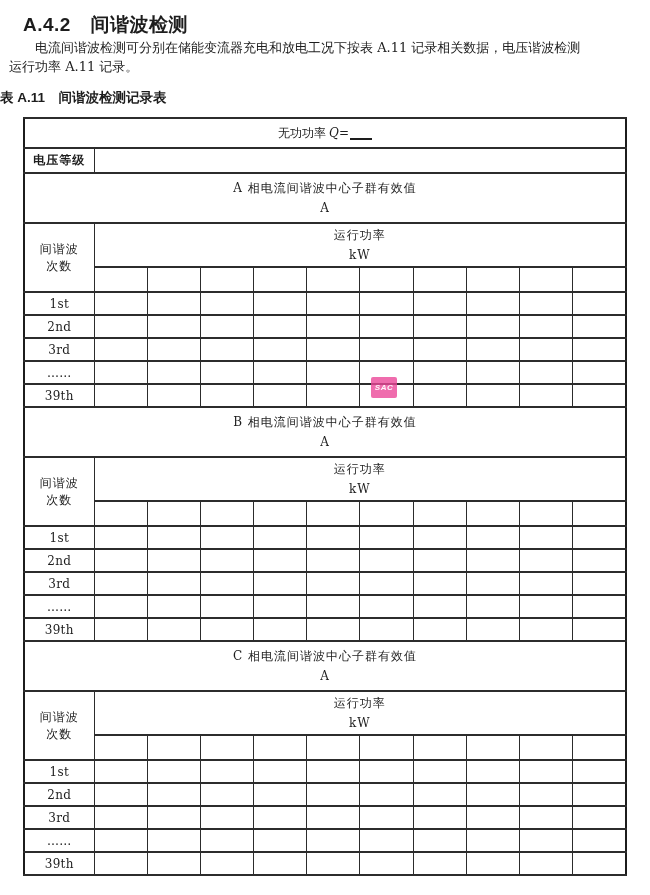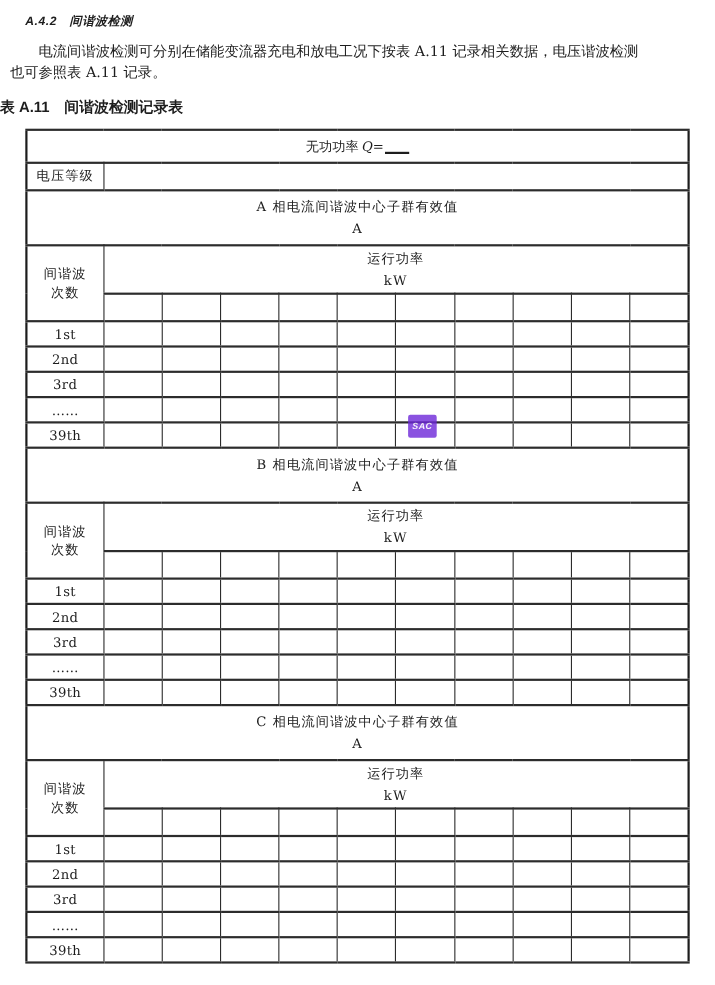--- a/index.html
+++ b/index.html
@@ -7,23 +7,22 @@
     width:650px;height:895px;
     background:#ffffff;
     color:#1d1d1d;
     font-family:"DejaVu Serif","Liberation Serif",serif;
     position:relative;
     overflow:hidden;
   }
   .heading{
     position:absolute;left:23px;top:12px;
     font-family:"Liberation Sans","DejaVu Sans",sans-serif;
-    font-weight:bold;font-size:11px;letter-spacing:.5px;
+    font-weight:bold;font-size:19px;letter-spacing:.5px;
     white-space:nowrap;
-    font-style:italic;
   }
   .para{
     position:absolute;left:9px;top:38px;width:608px;
     font-size:13px;line-height:19px;
   }
   .para .line{white-space:nowrap;}
   .para .line.indent{text-indent:2em;}
   .caption{
     position:absolute;left:0;top:89px;width:650px;
     text-align:left;
@@ -43,21 +42,21 @@
     border-top-width:2px;
     border-bottom-width:2px;
     padding:0;
     text-align:center;
     vertical-align:middle;
     font-size:12px;
     overflow:hidden;
   }
   col.c-label{width:70px;}
   tr.r-q{height:30px;margin-top:36px;}
-  tr.r-v{height:25px;}
+  tr.r-v{height:25px;font-weight:bold;}
   tr.r-title{height:50px;padding-left:16px;}
   tr.r-hdr{height:44px;}
   tr.r-sub{height:25px;}
   tr.r-data{height:23px;}
   td.q-cell{
     text-align:left;
     padding-left:10px;
     font-size:12.5px;
     white-space:nowrap;
   }
@@ -71,38 +70,38 @@
   }
   td.label-cell{font-size:12px;letter-spacing:1px;}
   td.order-cell{font-size:11.5px;letter-spacing:.3px;}
   .two-line{line-height:18px;}
   .two-line .l2{line-height:17px;}
   td.section-cell{line-height:20px;font-size:12.5px;letter-spacing:1px;}
   td.power-hdr{line-height:20px;letter-spacing:1px;margin-top:44px;}
   .watermark{
     position:absolute;left:371px;top:377px;
     width:26px;height:21px;
-    background:#6d28d9;
+    background:#ec4899;
     opacity:.8;
     border-radius:2px;
     display:flex;align-items:center;justify-content:center;
     font-family:"Liberation Sans","DejaVu Sans",sans-serif;
     font-style:italic;font-weight:bold;
     font-size:8px;color:rgba(255,255,255,.95);
     letter-spacing:.5px;
   }
 </style>
 </head>
 <body>
 
 <div class="heading">A.4.2　间谐波检测</div>
 
 <div class="para">
   <div class="line indent">电流间谐波检测可分别在储能变流器充电和放电工况下按表 A.11 记录相关数据，电压谐波检测</div>
-  <div class="line">也可参照表 A.11 记录。</div>
+  <div class="line">运行功率 A.11 记录。</div>
 </div>
 
 <div class="caption">表 A.11　间谐波检测记录表</div>
 
 <div class="tbl-wrap">
   <table class="rec">
     <colgroup>
       <col class="c-label">
       <col>
         <col>

